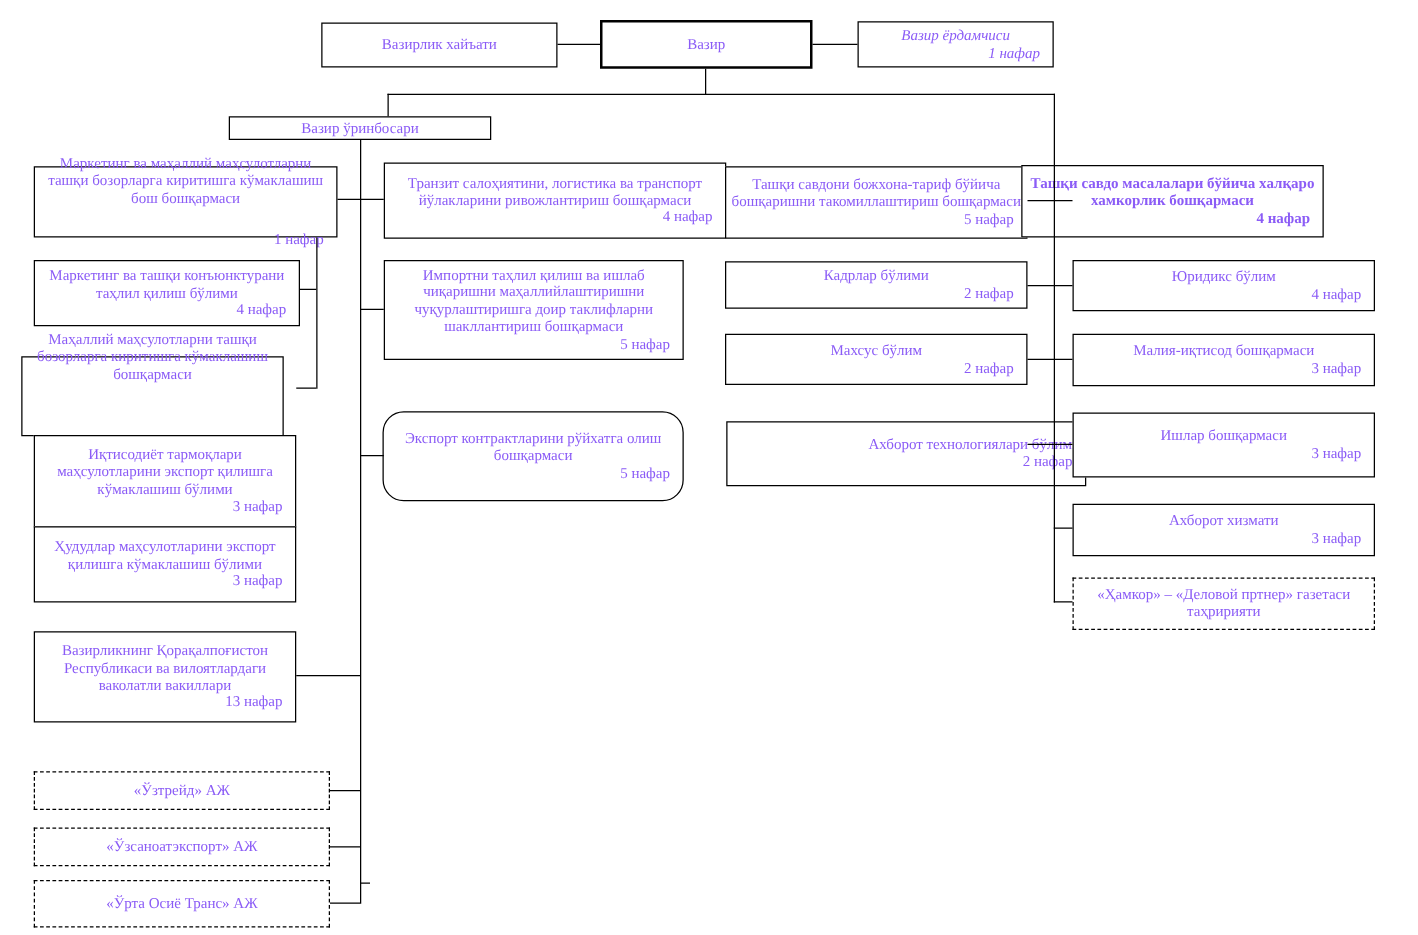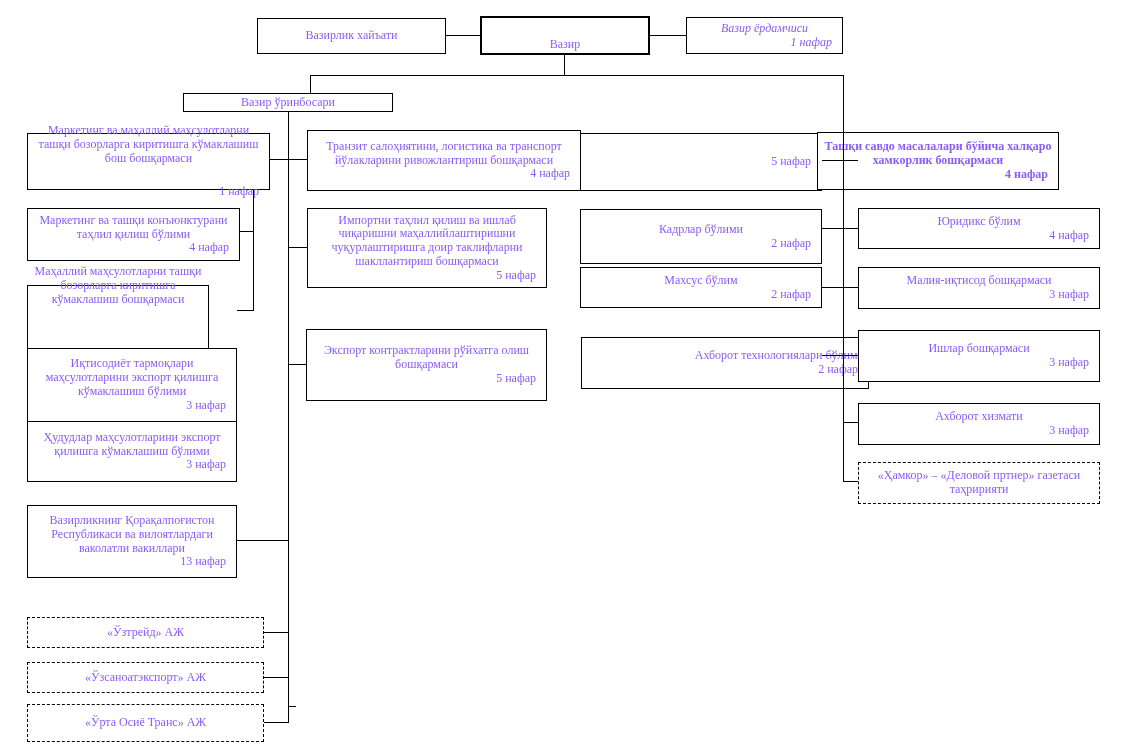--- a/index.html
+++ b/index.html
@@ -22,21 +22,21 @@
     justify-content:center;
     text-align:center;
     font-size:12px;
     line-height:1.15;
     padding:1px 4px;
   }
   .node .count{
     text-align:right;
     padding-right:6px;
   }
-  .node.bold{border-width:2px;justify-content:flex-end;}
+  .node.bold{border-width:2px;}
   .node.dashed{border:1px dashed #000000;}
   .line{
     position:absolute;
     background:#000000;
   }
 </style>
 </head>
 <body>
 
 <div id="canvas">
@@ -56,21 +56,21 @@
   </div>
 
   <div class="node" style="left:27px;top:133px;width:243px;height:57px;gap:19px;">
     <div class="label">Маркетинг ва маҳаллий маҳсулотларни ташқи бозорларга киритишга кўмаклашиш бош бошқармаси</div>
     <div class="count">1 нафар</div>
   </div>
   <div class="node" style="left:27px;top:208px;width:213px;height:53px;">
     <div class="label">Маркетинг ва ташқи конъюнктурани таҳлил қилиш бўлими</div>
     <div class="count">4 нафар</div>
   </div>
-  <div class="node" style="left:27px;top:285px;width:182px;height:64px;gap:48px;">
+  <div class="node" style="left:17px;top:285px;width:210px;height:64px;gap:48px;">
     <div class="label">Маҳаллий маҳсулотларни ташқи бозорларга киритишга кўмаклашиш бошқармаси</div>
     <div class="count">1 нафар</div>
   </div>
   <div class="node" style="left:27px;top:348px;width:210px;height:74px;">
     <div class="label">Иқтисодиёт тармоқлари маҳсулотларини экспорт қилишга кўмаклашиш бўлими</div>
     <div class="count">3 нафар</div>
   </div>
   <div class="node" style="left:27px;top:421px;width:210px;height:61px;">
     <div class="label">Ҳудудлар маҳсулотларини экспорт қилишга кўмаклашиш бўлими</div>
     <div class="count">3 нафар</div>
@@ -81,29 +81,30 @@
   </div>
 
   <div class="node" style="left:307px;top:130px;width:274px;height:61px;">
     <div class="label">Транзит салоҳиятини, логистика ва транспорт йўлакларини ривожлантириш бошқармаси</div>
     <div class="count">4 нафар</div>
   </div>
   <div class="node" style="left:307px;top:208px;width:240px;height:80px;">
     <div class="label">Импортни таҳлил қилиш ва ишлаб чиқаришни маҳаллийлаштиришни чуқурлаштиришга доир таклифларни шакллантириш бошқармаси</div>
     <div class="count">5 нафар</div>
   </div>
-  <div class="node" style="left:306px;top:329px;width:241px;height:72px;">
+  <div class="node" style="left:306px;top:329px;width:241px;height:72px;border-radius:17px;">
     <div class="label">Экспорт контрактларини рўйхатга олиш бошқармаси</div>
     <div class="count">5 нафар</div>
   </div>
 
   <div class="node" style="left:580px;top:133px;width:242px;height:58px;">
+    <div class="label">Ташқи савдони божхона-тариф бўйича бошқаришни такомиллаштириш бошқармаси</div>
     <div class="count">5 нафар</div>
   </div>
-  <div class="node" style="left:580px;top:209px;width:242px;height:55px;">
+  <div class="node" style="left:580px;top:209px;width:242px;height:38px;">
     <div class="label">Кадрлар бўлими</div>
     <div class="count">2 нафар</div>
   </div>
   <div class="node" style="left:580px;top:267px;width:242px;height:41px;">
     <div class="label">Махсус бўлим</div>
     <div class="count">2 нафар</div>
   </div>
   <div class="node" style="left:581px;top:337px;width:288px;height:52px;align-items:flex-end;">
     <div class="label">Ахборот технологиялари бўлими</div>
     <div class="count">2 нафар</div>

